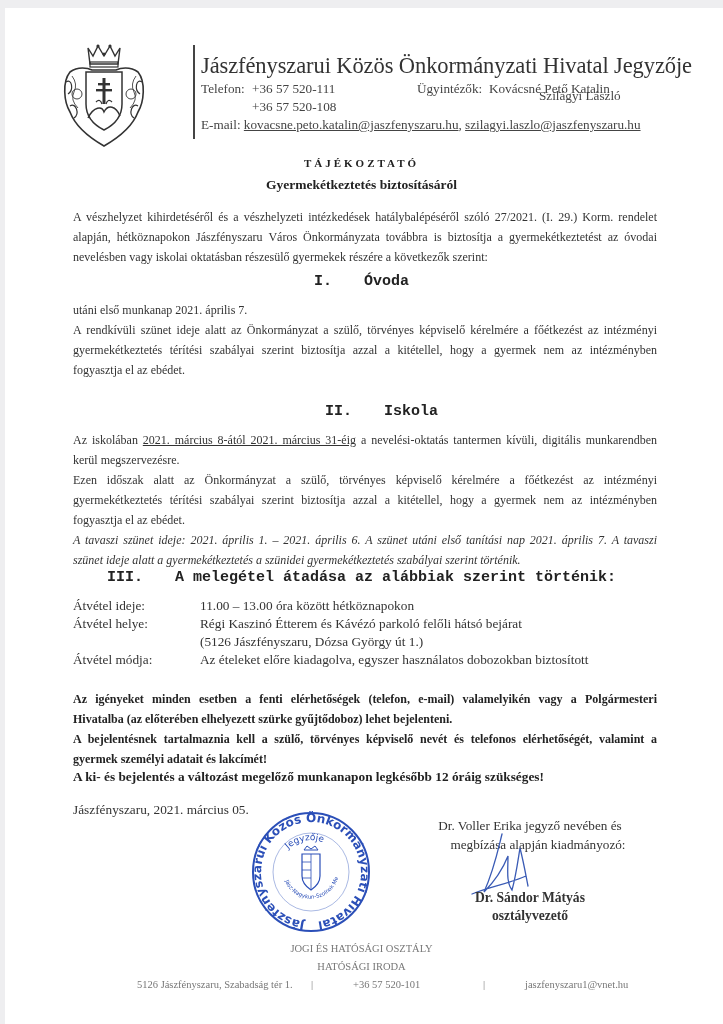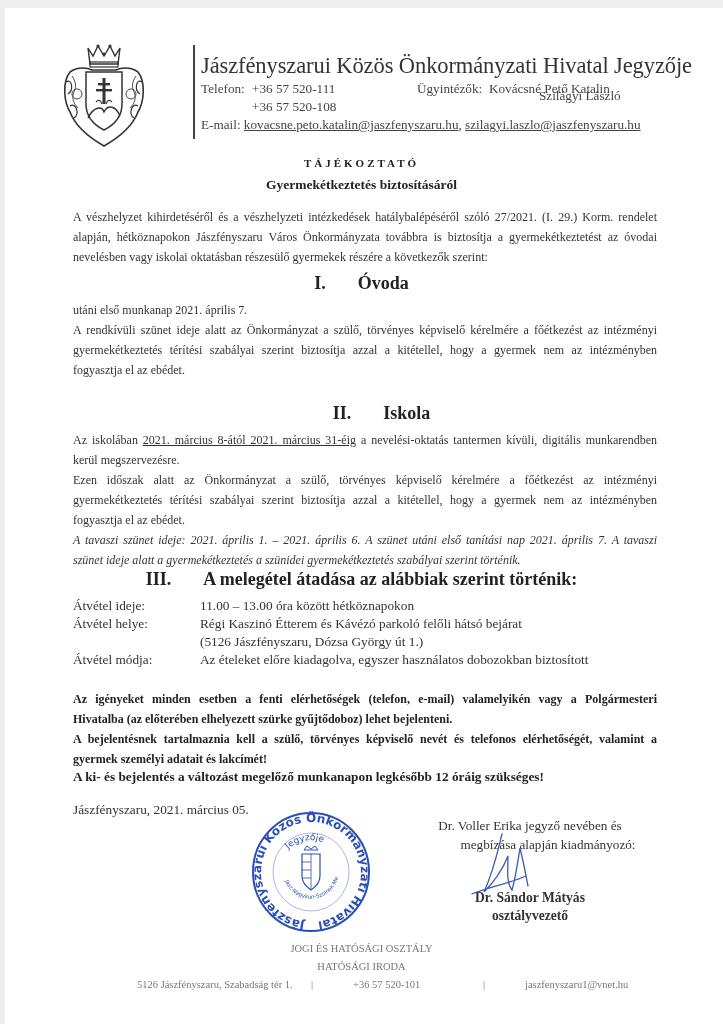--- a/index.html
+++ b/index.html
@@ -19,21 +19,21 @@
   .vbar { left: 193px; top: 45px; width: 2px; height: 94px; background: #444; }
   .h-title { left: 201px; top: 53px; font-size: 22.5px; color: #333; white-space: nowrap; letter-spacing: -0.1px; }
   .h-line { font-size: 13.2px; color: #444; white-space: nowrap; }
   .u { text-decoration: underline; }
   .center { left: 0; width: 723px; text-align: center; }
   .main-title { top: 157px; font-size: 11px; font-weight: bold; letter-spacing: 3px; color: #222; }
   .sub-title { top: 177px; font-size: 13.5px; font-weight: bold; color: #222; }
   .para { left: 73px; width: 584px; font-size: 12px; line-height: 20px; text-align: justify; color: #333; }
   .para .line { display: block; text-align: justify; text-align-last: justify; white-space: nowrap; }
   .para .line.last { text-align-last: left; }
-  .sec { font-size: 18px; font-weight: bold; color: #222; white-space: nowrap; }
+  .sec { font-size: 15px; font-weight: bold; color: #222; white-space: nowrap; font-family: Liberation Mono, monospace; }
   .sec .num { display: inline-block; margin-right: 32px; }
   .italic { font-style: italic; }
   .bold { font-weight: bold; color: #222; }
   .row { position: absolute; left: 73px; font-size: 13.3px; color: #333; white-space: nowrap; }
   .row .lbl { display: inline-block; width: 127px; }
   .sig { font-size: 13.2px; color: #333; text-align: center; white-space: nowrap; }
   .footer { font-size: 10.5px; color: #777; white-space: nowrap; }
 </style>
 </head>
 <body>
@@ -161,21 +161,21 @@
     <path d="M52 44 L70 44 L70 66 C70 74, 64 78, 61 80 C58 78, 52 74, 52 66 Z" fill="none" stroke="#2b4fb8" stroke-width="1.2"></path>
     <path d="M54 40 L57 36 L61 39 L65 36 L68 40 Z" fill="none" stroke="#2b4fb8" stroke-width="1"></path>
     <line x1="61" y1="44" x2="61" y2="80" stroke="#2b4fb8" stroke-width="0.8"></line>
     <line x1="52" y1="52" x2="61" y2="52" stroke="#2b4fb8" stroke-width="0.8"></line>
     <line x1="52" y1="60" x2="61" y2="60" stroke="#2b4fb8" stroke-width="0.8"></line>
     <line x1="52" y1="68" x2="61" y2="68" stroke="#2b4fb8" stroke-width="0.8"></line>
   </svg>
 </div>
 
 <div class="abs sig" style="left:430px; top:818px; width:200px;">Dr. Voller Erika jegyző nevében és</div>
-<div class="abs sig" style="left:448px; top:837px; width:200px;">megbízása alapján kiadmányozó:</div>
+<div class="abs sig" style="left:438px; top:837px; width:200px;">megbízása alapján kiadmányozó:</div>
 
 <div class="abs" style="left:468px; top:830px; width:80px; height:70px;">
   <svg width="80" height="70" viewBox="0 0 80 70">
     <path d="M34 4 C30 20, 26 40, 16 62 C30 48, 36 36, 40 26 C40 40, 38 52, 44 60 C48 46, 50 30, 52 18 C56 34, 58 46, 60 56 M4 64 C24 56, 40 54, 58 46" fill="none" stroke="#3a5bb5" stroke-width="1.3" stroke-linecap="round"></path>
   </svg>
 </div>
 
 <div class="abs sig bold" style="left:430px; top:890px; width:200px; font-size:13.6px;">Dr. Sándor Mátyás</div>
 <div class="abs sig bold" style="left:430px; top:908px; width:200px; font-size:13.6px;">osztályvezető</div>
 

